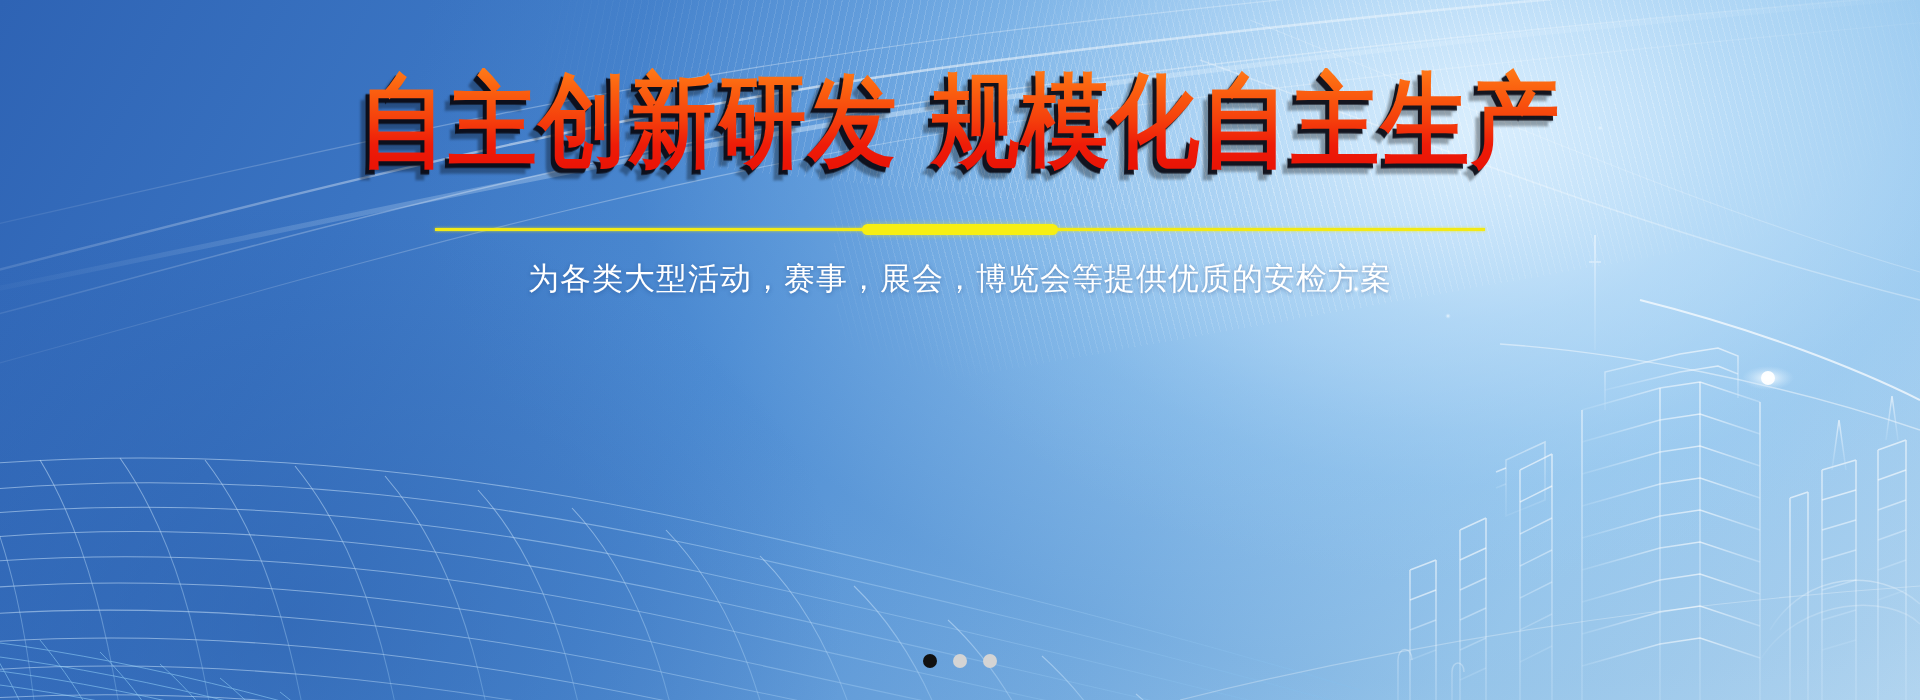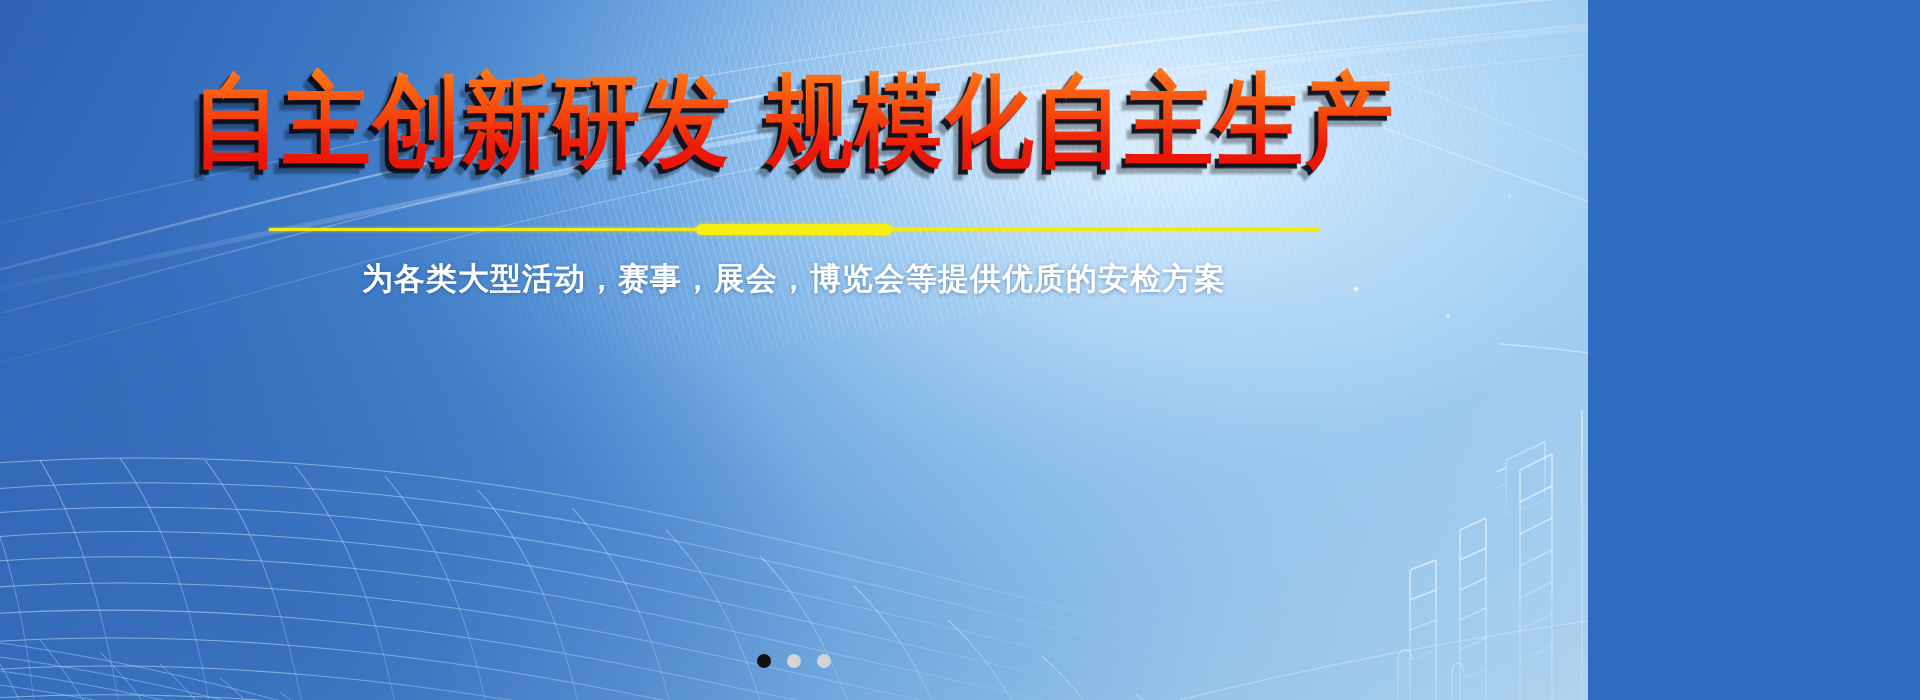--- a/index.html
+++ b/index.html
@@ -7,21 +7,21 @@
   html, body {
     width:1920px; height:700px;
     overflow:hidden;
     font-family:"Liberation Sans", sans-serif;
     background:#2f6bc0;
   }
 
   
   .banner {
     position:relative;
-    width:1588px; height:700px;
+    width:1920px; height:700px;
     overflow:hidden;
     background:
       radial-gradient(ellipse 1400px 900px at 78% 18%, rgba(190,224,250,0.95) 0%, rgba(150,200,242,0.55) 34%, rgba(90,160,225,0.10) 62%, rgba(0,0,0,0) 78%),
       linear-gradient(118deg, #2e63b4 0%, #3a74c2 20%, #4d8bd2 40%, #74aade 62%, #9cc8ea 80%, #b6d7f0 100%);
   }
 
   
   .glow-tr {
     position:absolute; right:-180px; top:-320px;
     width:1250px; height:900px;
@@ -116,21 +116,21 @@
     letter-spacing:11px;
     white-space:nowrap;
     text-shadow:0 1px 3px rgba(22,60,120,0.40);
   }
   .tagline .gap { display:inline-block; width:26px; }
 
   .subline {
     margin-top:22px;
     color:#ffffff;
     font-family:"DejaVu Sans","Liberation Sans", sans-serif;
-    font-weight:bold;
+    font-weight:normal;
     font-size:31px;
     letter-spacing:1px;
     white-space:nowrap;
     text-shadow:0 1px 4px rgba(22,60,120,0.45);
   }
 
   .dots {
     position:absolute;
     left:0; right:0; bottom:32px;
     display:flex; justify-content:center; gap:16px;

